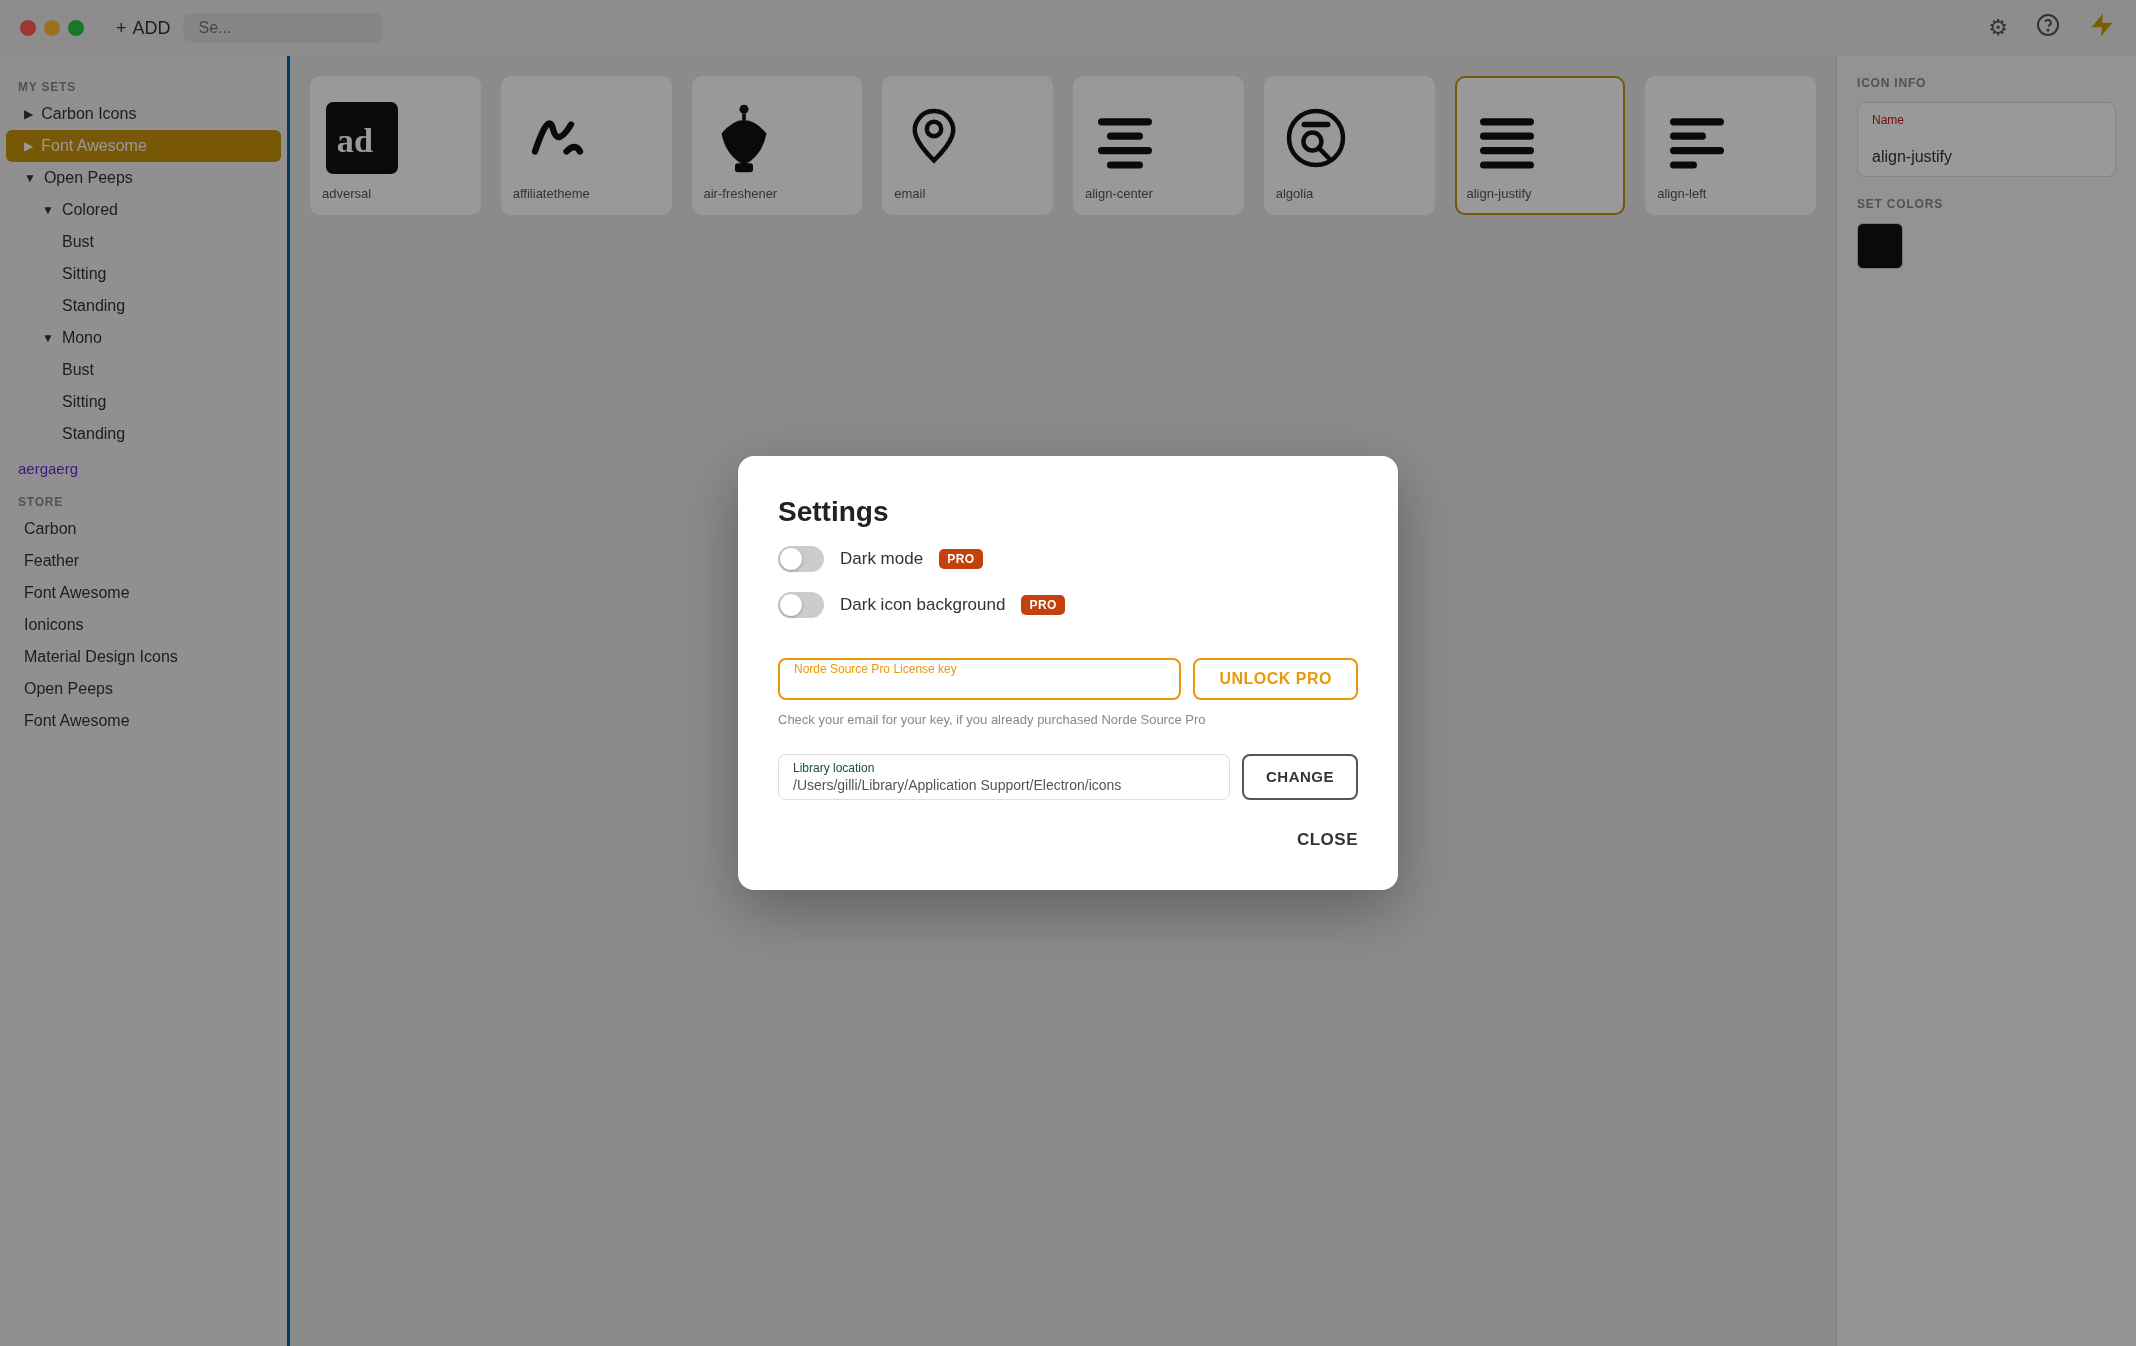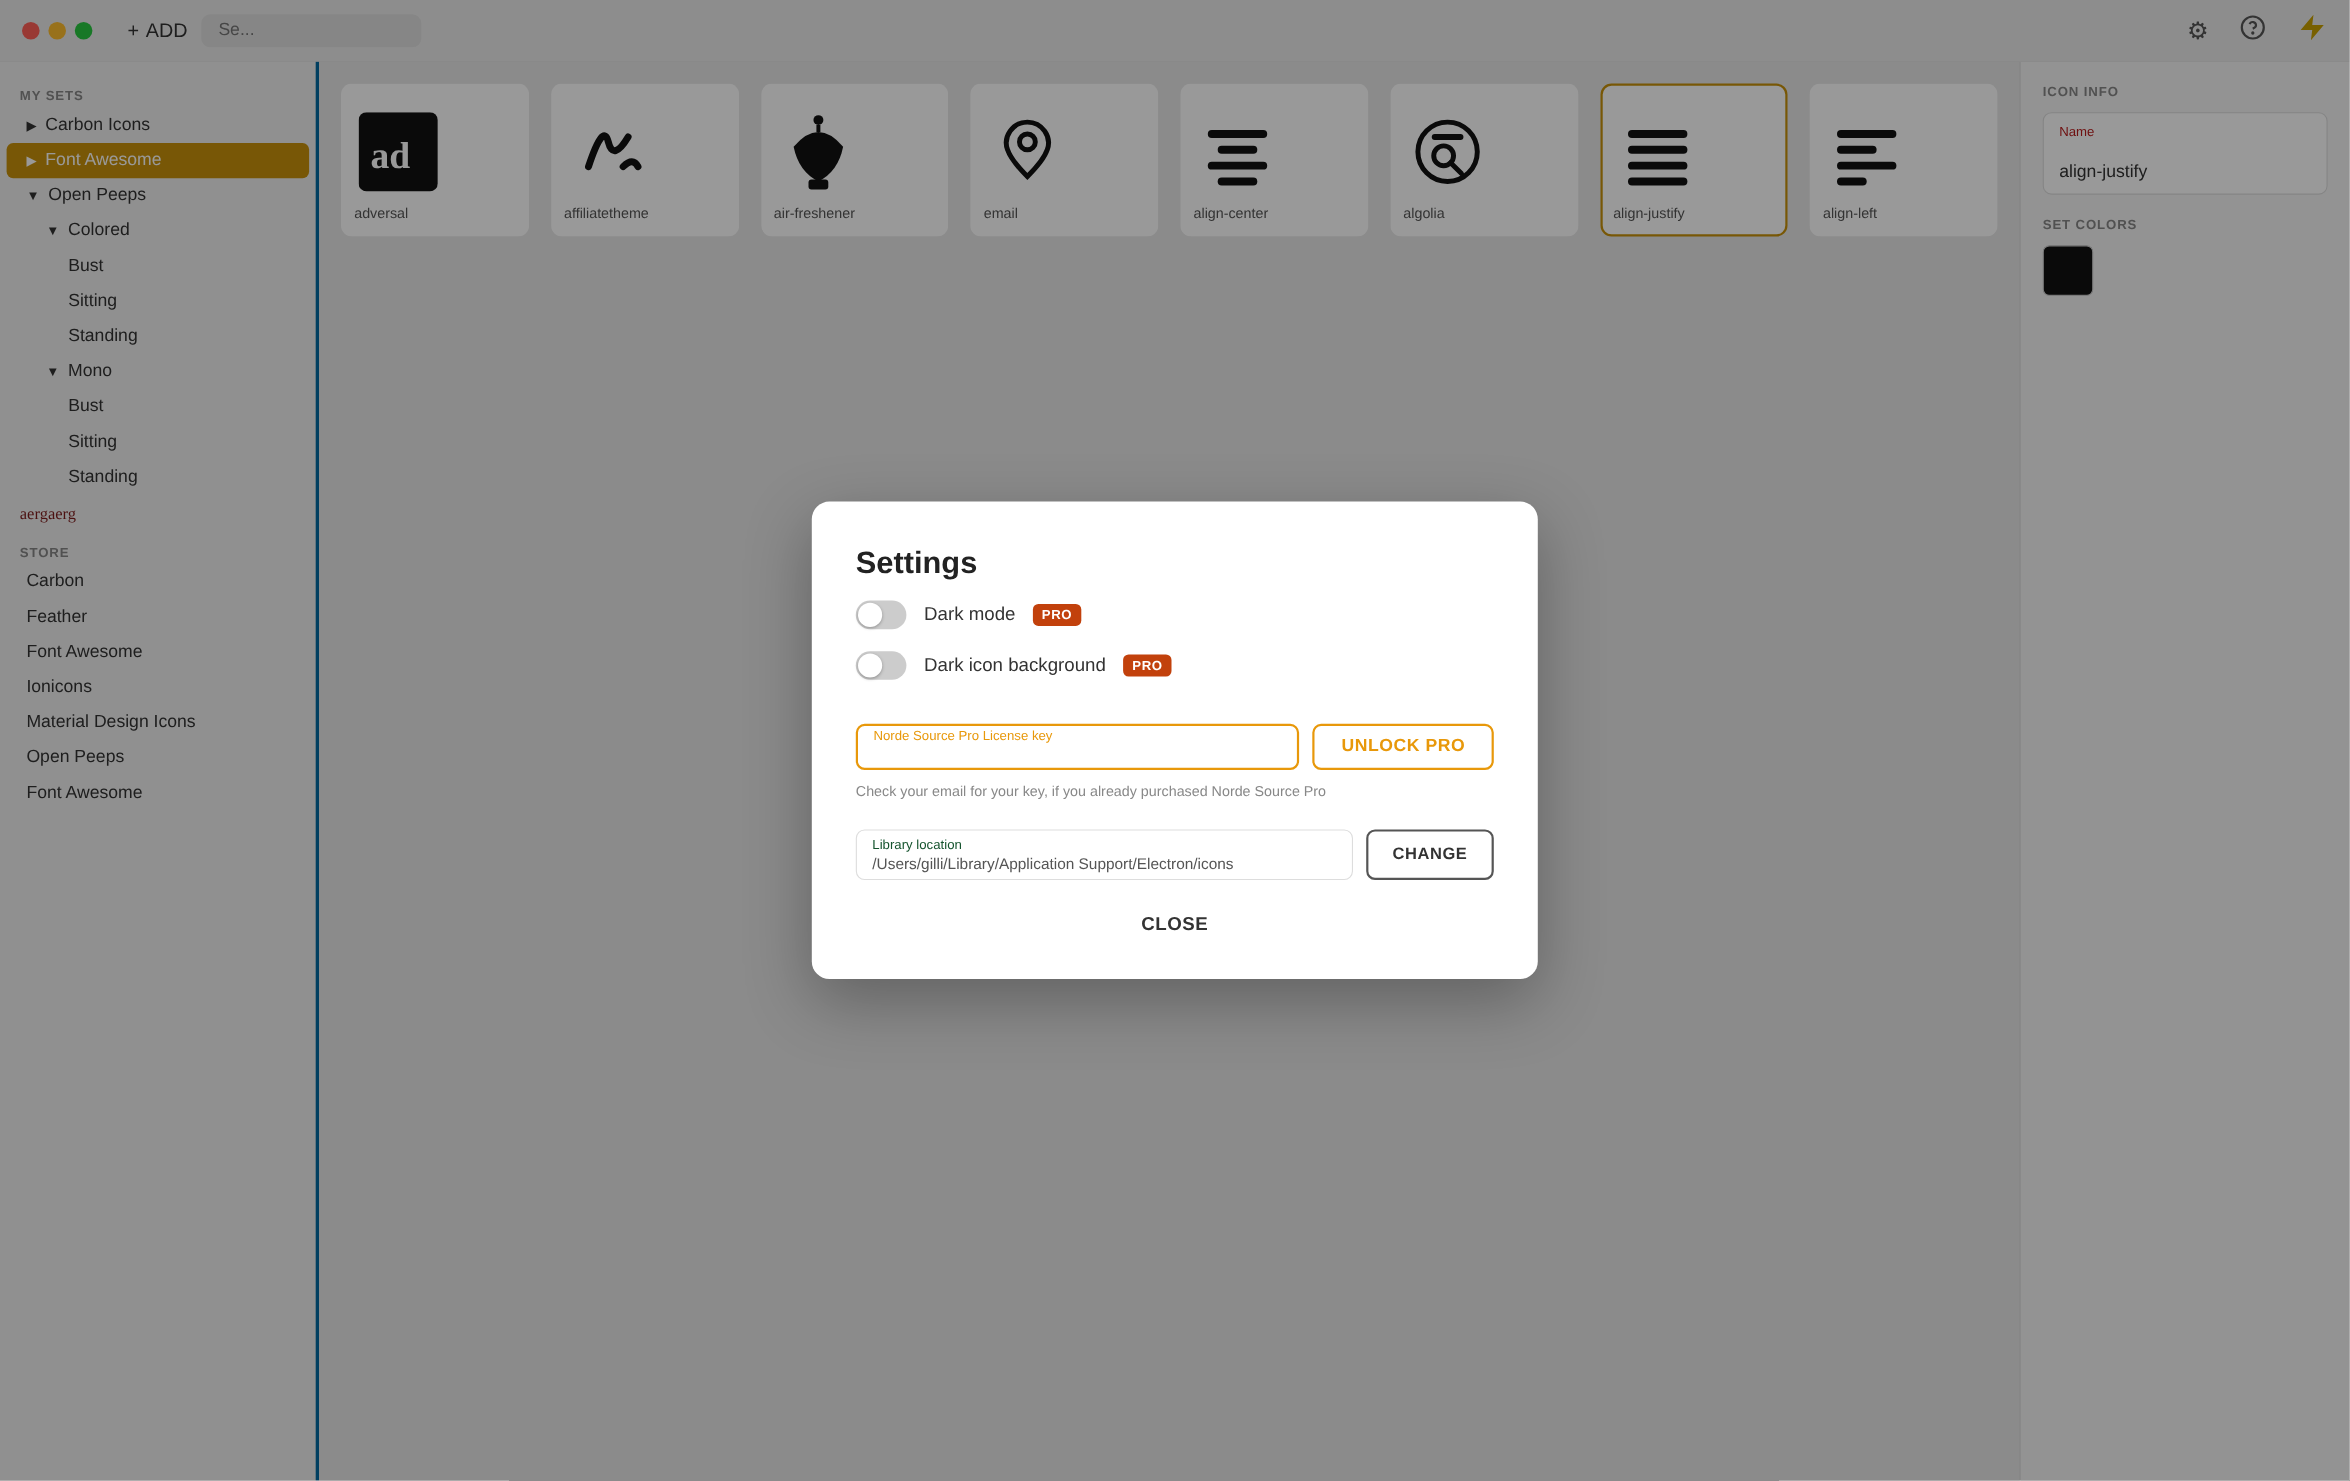--- a/index.html
+++ b/index.html
@@ -105,23 +105,22 @@
       padding: 7px 18px;
       font-size: 16px;
       color: #333;
       cursor: pointer;
       margin: 0 6px;
       border-radius: 6px;
     }
     .sidebar-misc {
       padding: 10px 18px;
       font-size: 15px;
-      color: #7f1d1d;
-      cursor: pointer;
-      font-family: Liberation Serif, serif;
+      color: #6d28d9;
+      cursor: pointer;
     }
 
     
     .content-area {
       flex: 1;
       background: #e8e8e8;
       overflow-y: auto;
       padding: 20px;
       display: grid;
       grid-template-columns: repeat(auto-fill, minmax(160px, 1fr));
@@ -325,21 +324,21 @@
       border-radius: 8px;
       color: #333;
       font-size: 15px;
       font-weight: 700;
       padding: 0 22px;
       cursor: pointer;
       letter-spacing: 0.5px;
     }
     .modal-footer {
       display: flex;
-      justify-content: center;
+      justify-content: flex-end;
     }
     .close-btn {
       background: transparent;
       border: none;
       font-size: 17px;
       font-weight: 700;
       color: #333;
       cursor: pointer;
       letter-spacing: 0.5px;
     }

